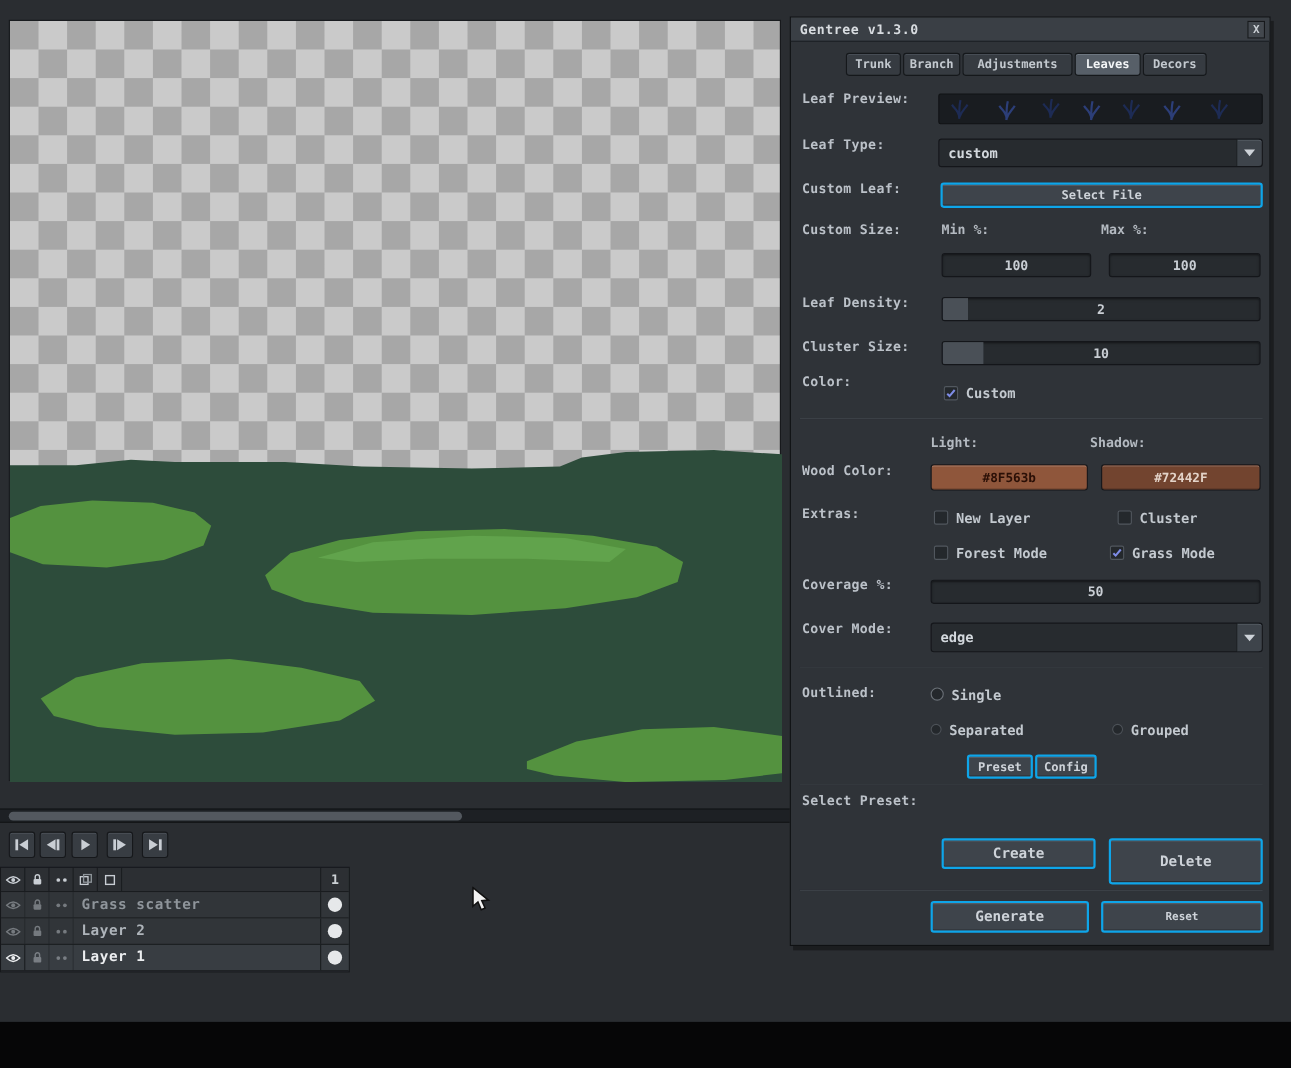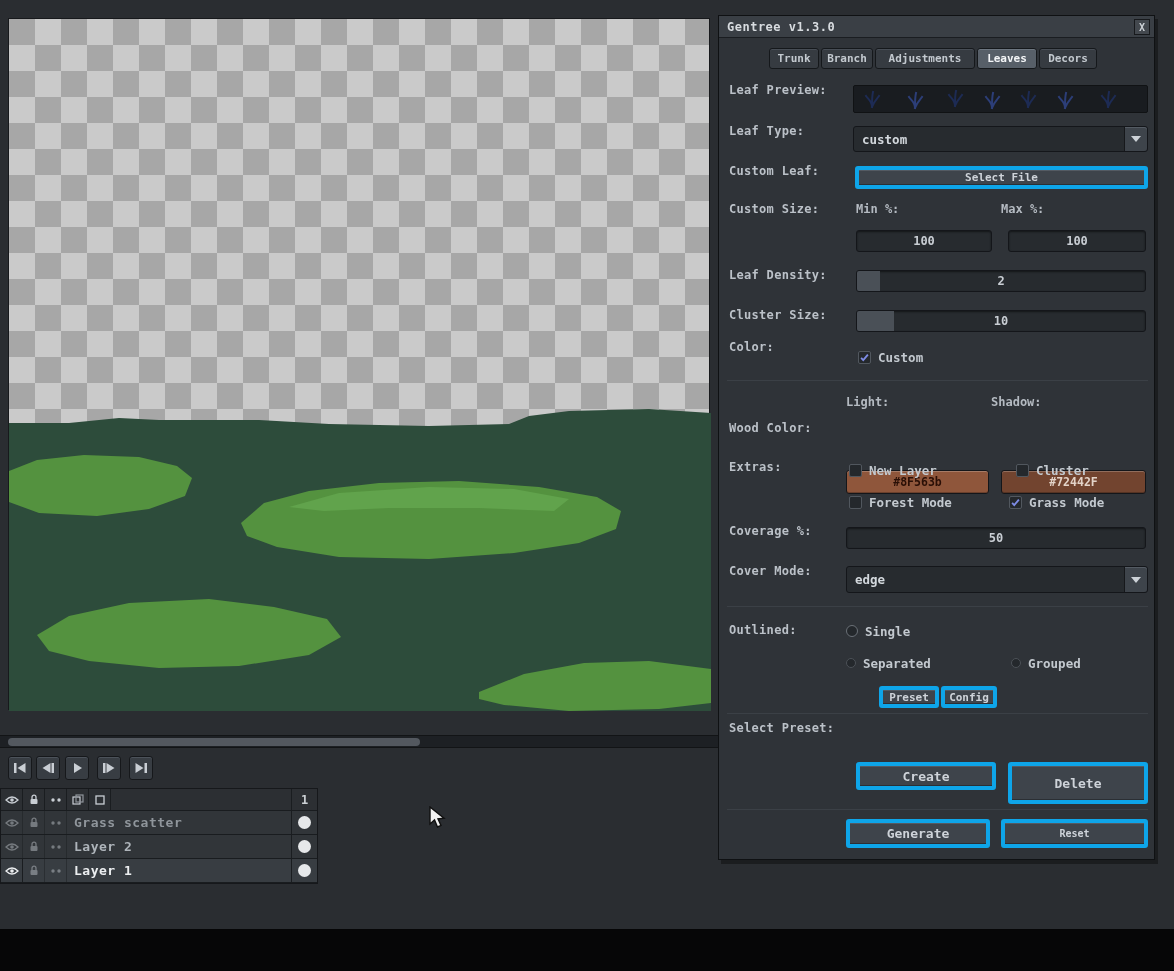--- a/index.html
+++ b/index.html
@@ -71,21 +71,21 @@
   .tab { position:absolute; top:32px; height:21px;
     background:#363b41; border:1px solid #15181b; border-radius:3px;
     color:#c3c9cf; font-size:11px; font-weight:bold;
     display:flex; align-items:center; justify-content:center;
     box-shadow: inset 0 1px 0 #474d55; }
   .tab.sel { background:#575f68; color:#f4f6f8; box-shadow: inset 0 1px 0 #6d7680; }
 
   .lbl { position:absolute; color:#bbc1c8; font-size:12px; font-weight:bold; letter-spacing:0.3px; }
   .sublbl { position:absolute; color:#b4bac1; font-size:12px; font-weight:bold; }
 
-  .btn { position:absolute; background:#3e444b; border:4px solid #0ea5e9; border-radius:3px;
+  .btn { position:absolute; background:#3e444b; border:2px solid #0ea5e9; border-radius:3px;
     box-shadow: inset 0 1px 0 #545b63, inset 0 -1px 0 #2b2f34;
     color:#ced3d9; font-weight:bold; display:flex; align-items:center; justify-content:center; }
 
   .slider { position:absolute; background:#272b2f; border:1px solid #14161a; border-radius:3px;
     box-shadow: inset 0 1px 2px rgba(0,0,0,.5);
     color:#c9ced4; font-size:12px; font-weight:bold; overflow:hidden; }
   .slider .fill { position:absolute; left:0; top:0; bottom:0; background:#4a5057; }
   .slider .val { position:relative; width:100%; height:100%;
     display:flex; align-items:center; justify-content:center;text-align:center; }
 
@@ -103,21 +103,21 @@
     color:#c3c9cf; font-size:12.5px; font-weight:bold; height:16px; }
   .cb .box { width:13px; height:13px; background:#24282c; border:1px solid #51575e;
     border-radius:2px; display:flex; align-items:center; justify-content:center; flex:0 0 auto; }
   .radio .circ { width:12px; height:12px; border-radius:50%; background:#24282c;
     border:1px solid #6a7077; flex:0 0 auto; }
   .radio .circ.dim { width:10px; height:10px; border-color:#4c5157; }
 
   .swatch { position:absolute; border:1px solid #14161a; border-radius:3px;
     font-size:11.5px; font-weight:bold;
     display:flex; align-items:center; justify-content:center;
-    box-shadow: inset 0 1px 0 rgba(255,255,255,0.22), inset 0 -1px 0 rgba(0,0,0,0.25); margin-top: 48px; }
+    box-shadow: inset 0 1px 0 rgba(255,255,255,0.22), inset 0 -1px 0 rgba(0,0,0,0.25); }
 
   .sep { position:absolute; left:8px; width:421px; height:1px;
     background:#1f2226; border-bottom:1px solid #3b4046; }
 
   #leaf-preview { position:absolute; left:134px; top:69px; width:295px; height:28px;
     background:#191c20; border:1px solid #101214; border-radius:2px; }
 </style>
 </head>
 <body>
 

